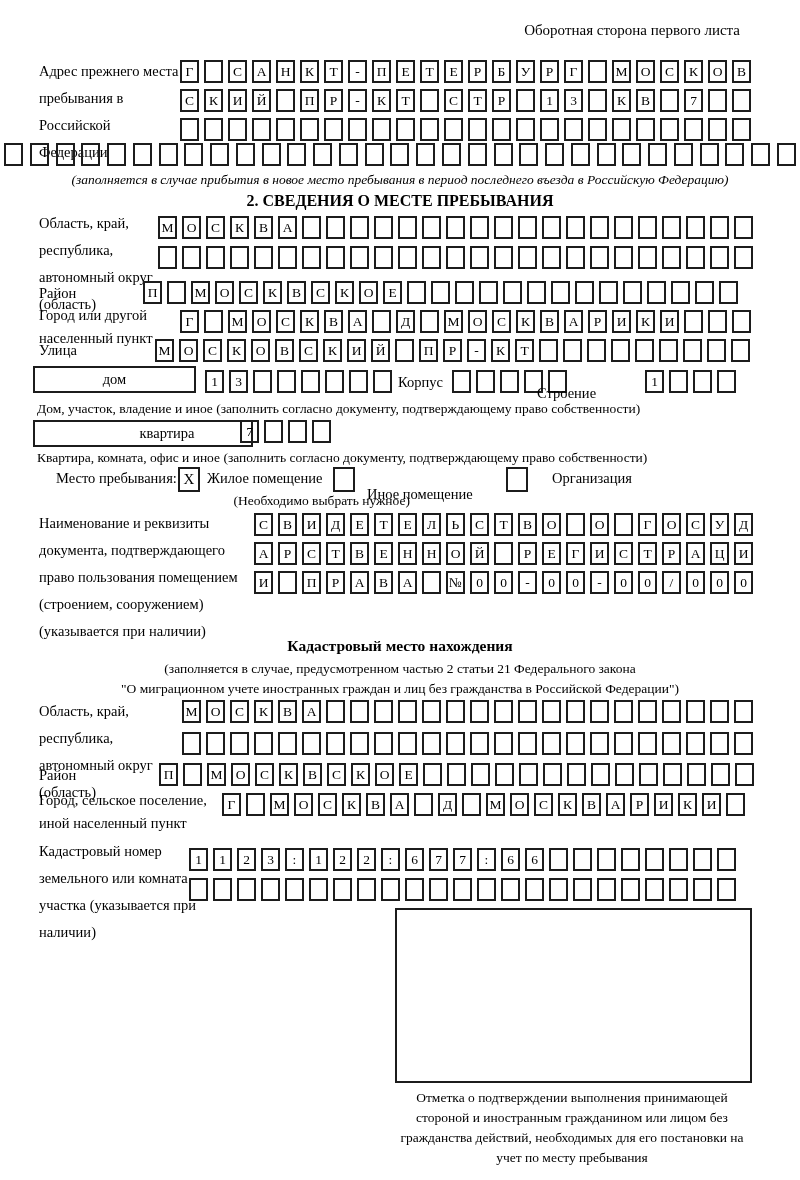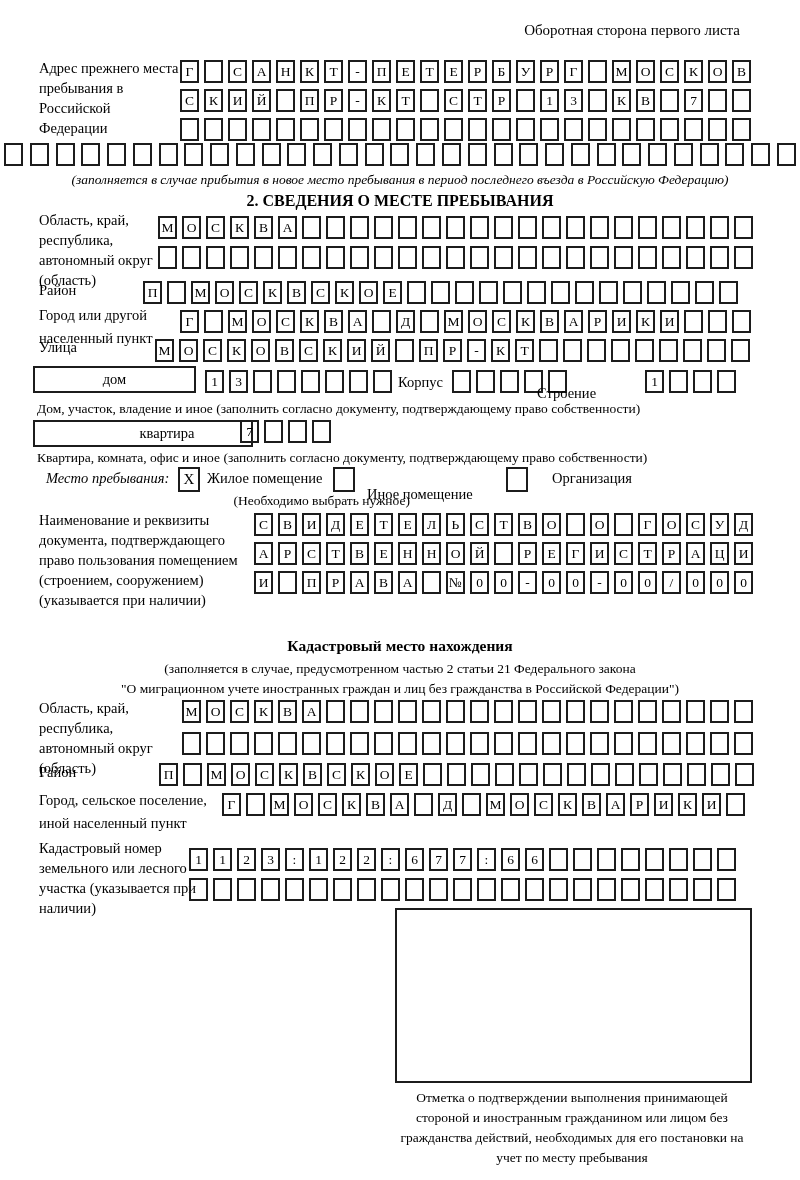--- a/index.html
+++ b/index.html
@@ -2,21 +2,21 @@
 <html><head>
 <meta charset="utf-8">
 <style>
   html,body{margin:0;padding:0;background:#fff;}
   body{width:800px;height:1180px;position:relative;font-family:"Liberation Serif",serif;color:#000;}
   .abs{position:absolute;}
   .cells{display:flex;gap:5px;}
   .cell{flex:none;box-sizing:border-box;width:19px;height:23px;border:2px solid #1c1c1c;
         text-align:center;font-size:13.5px;line-height:19px;font-family:"Liberation Serif",serif;}
   .cells-full{display:flex;justify-content:space-between;gap:0;}
-  .label{font-size:14.5px;line-height:20px;}
+  .label{font-size:14.5px;line-height:27px;}
   .label-tight{font-size:14.5px;line-height:23px;}
   .caption{font-size:13.5px;}
   .title{font-weight:bold;font-size:16px;text-align:center;width:800px;}
   .center{text-align:center;width:800px;}
   .widebox{box-sizing:border-box;border:2px solid #1c1c1c;height:27px;text-align:center;
            font-size:14.5px;line-height:23px;}
   .checkbox{box-sizing:border-box;display:inline-block;width:22px;height:25px;border:2px solid #1c1c1c;
             text-align:center;font-size:15px;line-height:21px;}
   .inline-label{font-size:14.5px;}
 </style>
@@ -313,21 +313,21 @@
 
 <div class="abs widebox" style="top:420px;left:33px;width:220px;padding-left:48px;">квартира</div>
 <div class="abs cells" style="top:420px;left:240px;">
     <span class="cell">7</span>
     <span class="cell"></span>
     <span class="cell"></span>
     <span class="cell"></span>
   </div>
 <div class="abs caption" style="top:450px;left:37px;width:740px;">Квартира, комната, офис и иное (заполнить согласно документу, подтверждающему право собственности)</div>
 
-<div class="abs inline-label" style="top:470px;left:46px;font-style:italic;">Место пребывания:</div>
+<div class="abs inline-label" style="top:470px;left:56px;">Место пребывания:</div>
 <span class="abs checkbox" style="top:467px;left:178px;">X</span>
 <div class="abs inline-label" style="top:470px;left:207px;">Жилое помещение</div>
 <span class="abs checkbox" style="top:467px;left:333px;"></span>
 <div class="abs inline-label" style="top:470px;left:367px;margin-top:16px;">Иное помещение</div>
 <span class="abs checkbox" style="top:467px;left:506px;"></span>
 <div class="abs inline-label" style="top:470px;left:552px;">Организация</div>
 <div class="abs caption" style="top:493px;left:180px;width:230px;text-align:right;">(Необходимо выбрать нужное)</div>
 
 <div class="abs label" style="top:510px;left:39px;width:208px;">Наименование и реквизиты документа, подтверждающего право пользования помещением (строением, сооружением) (указывается при наличии)</div>
 <div class="abs cells" style="top:513px;left:254px;">
@@ -506,21 +506,21 @@
     <span class="cell">К</span>
     <span class="cell">В</span>
     <span class="cell">А</span>
     <span class="cell">Р</span>
     <span class="cell">И</span>
     <span class="cell">К</span>
     <span class="cell">И</span>
     <span class="cell"></span>
   </div>
 
-<div class="abs label" style="top:838px;left:39px;width:165px;">Кадастровый номер земельного или лесного участка (указывается при наличии)</div>
+<div class="abs label" style="top:838px;left:39px;width:165px;">Кадастровый номер земельного или комната участка (указывается при наличии)</div>
 <div class="abs cells" style="top:848px;left:189px;">
     <span class="cell">1</span>
     <span class="cell">1</span>
     <span class="cell">2</span>
     <span class="cell">3</span>
     <span class="cell">:</span>
     <span class="cell">1</span>
     <span class="cell">2</span>
     <span class="cell">2</span>
     <span class="cell">:</span>

